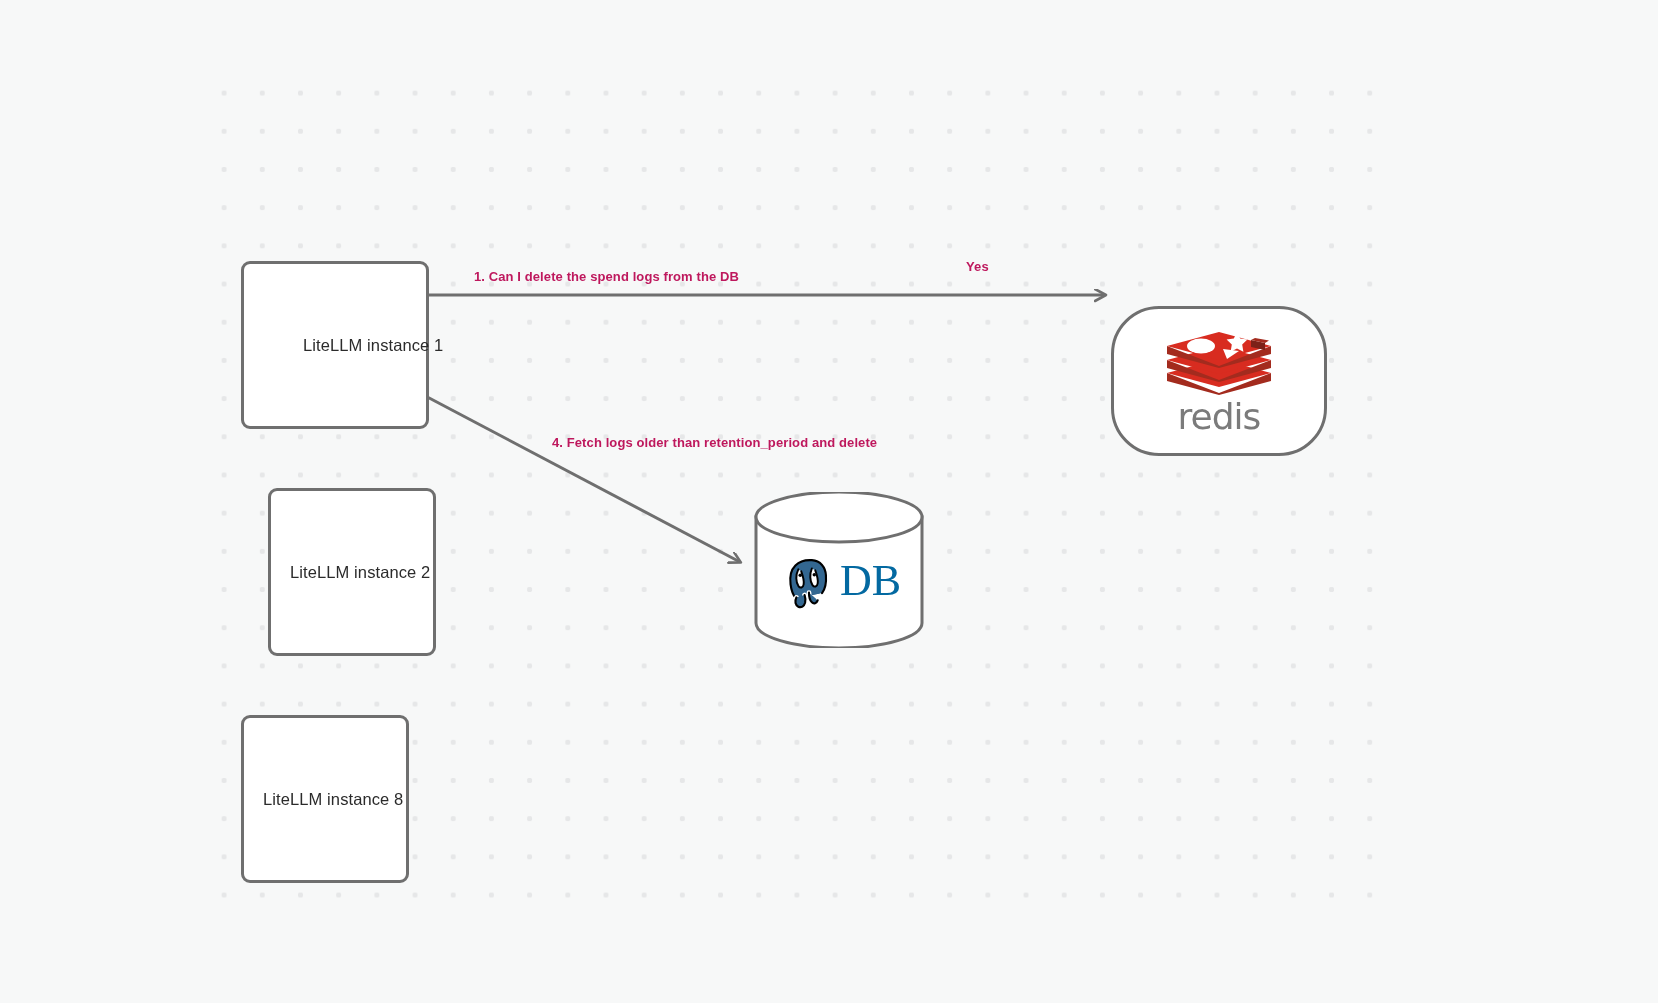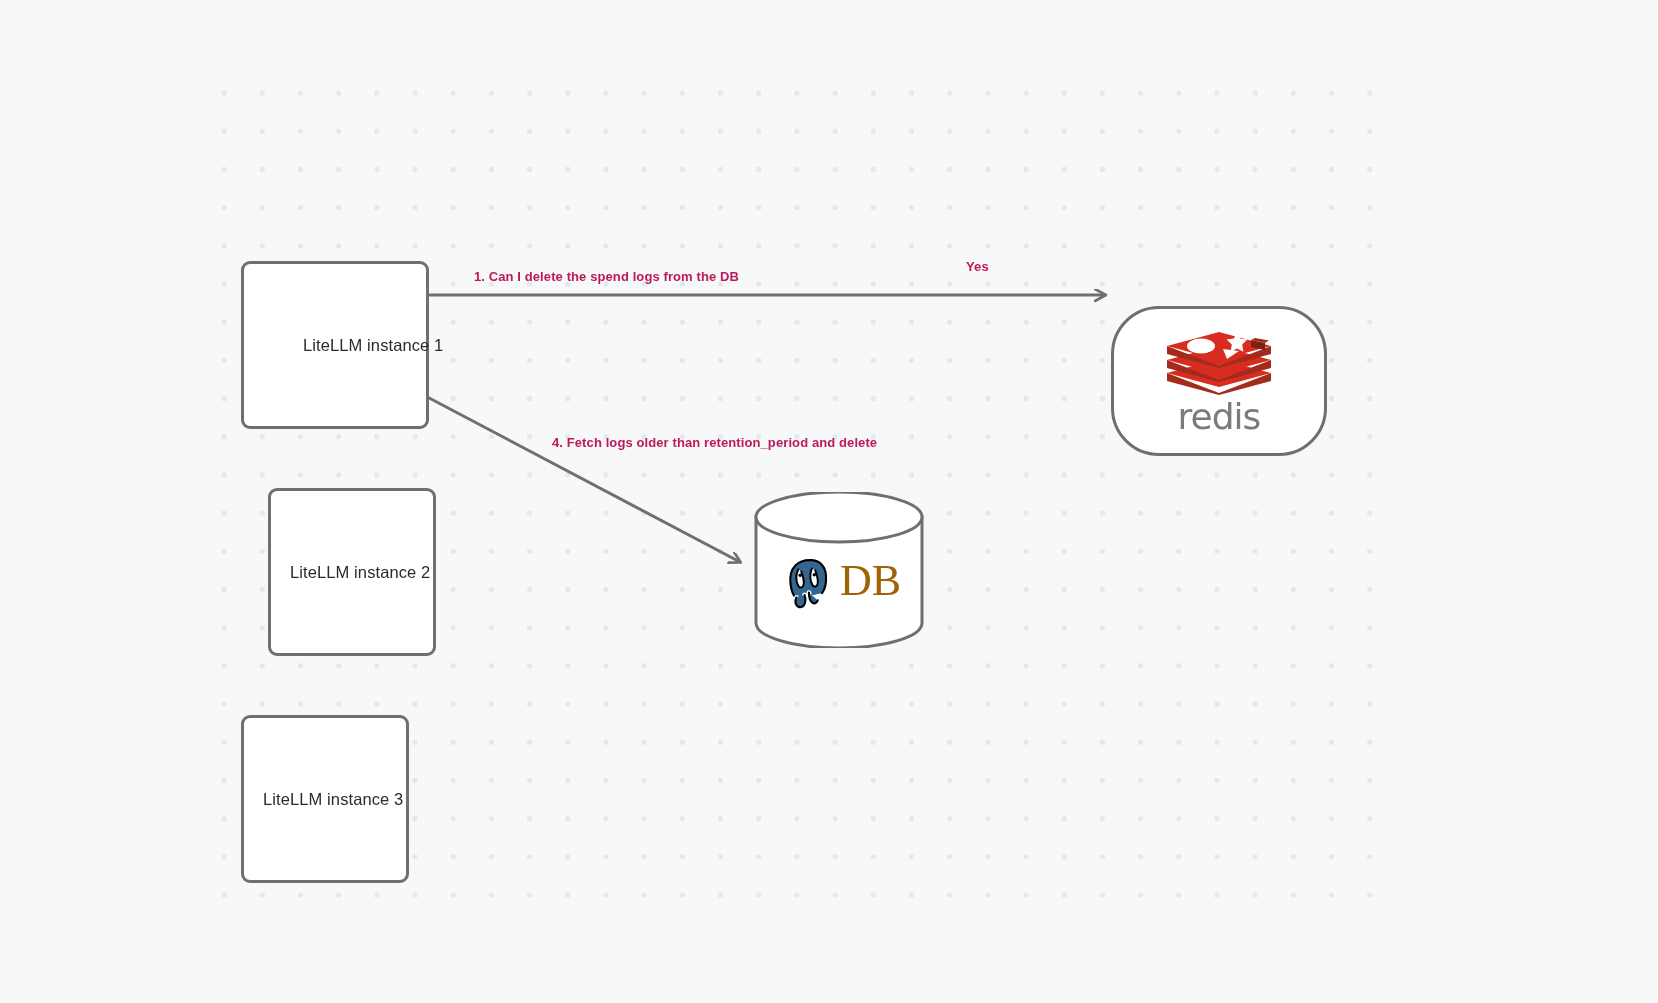--- a/index.html
+++ b/index.html
@@ -106,21 +106,21 @@
     left: 0;
     width: 172px;
     display: flex;
     align-items: center;
     justify-content: center;
     gap: 1px;
   }
   #db-text {
     font-family: "Liberation Serif", serif;
     font-size: 44px;
-    color: #a16207;
+    color: #0369a1;
     line-height: 1;
     letter-spacing: 0px;
     font-weight: 400;
   }
 
   
   .edge-label {
     position: absolute;
     font-family: "Liberation Sans", sans-serif;
     font-weight: bold;
@@ -169,21 +169,21 @@
 
   <div class="node-box" id="node-litellm-1">
     <span class="node-label">LiteLLM instance 1</span>
   </div>
 
   <div class="node-box" id="node-litellm-2">
     <span class="node-label">LiteLLM instance 2</span>
   </div>
 
   <div class="node-box" id="node-litellm-3">
-    <span class="node-label">LiteLLM instance 3</span>
+    <span class="node-label">LiteLLM instance 8</span>
   </div>
 
   <div id="node-redis">
     <div id="redis-logo-wrap">
       <svg width="108" height="74" viewBox="0 0 108 74" xmlns="http://www.w3.org/2000/svg">
 
         <path d="M2 50 L54 70 L106 50 L106 58 L54 72 L2 58 Z" fill="#a32b1e"></path>
         <path d="M2 50 L54 64 L106 50 L54 36 Z" fill="#d82c20"></path>
 
         <path d="M2 37 L54 57 L106 37 L106 45 L54 59 L2 45 Z" fill="#a32b1e"></path>

